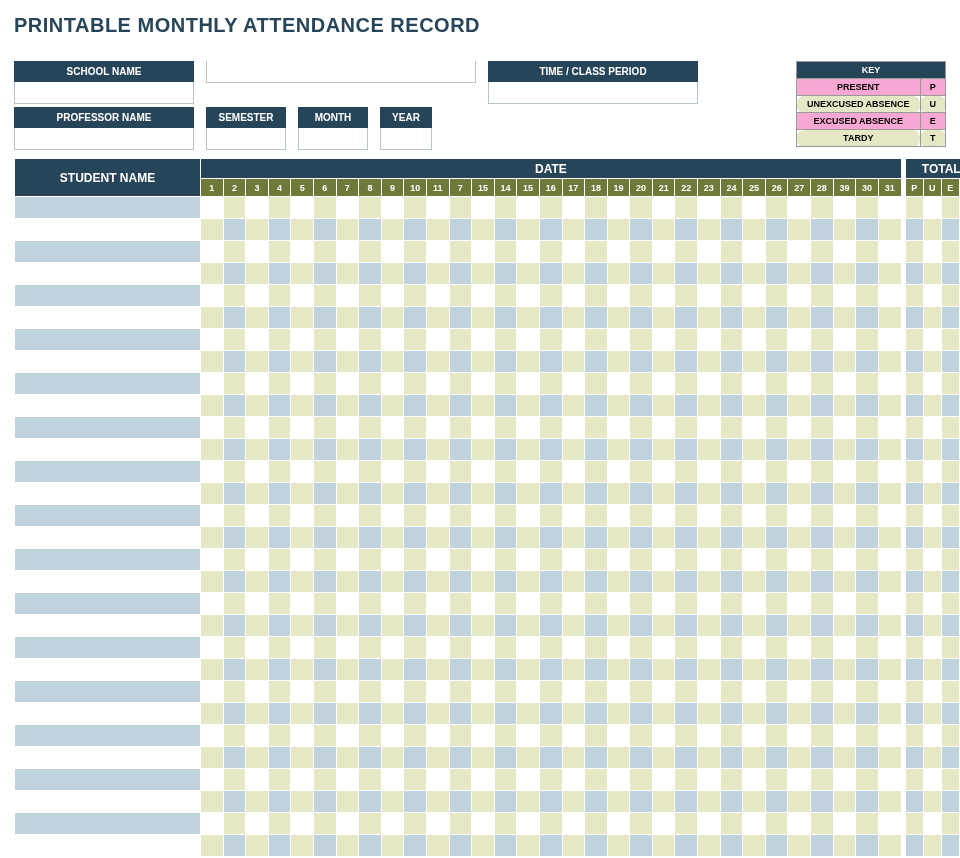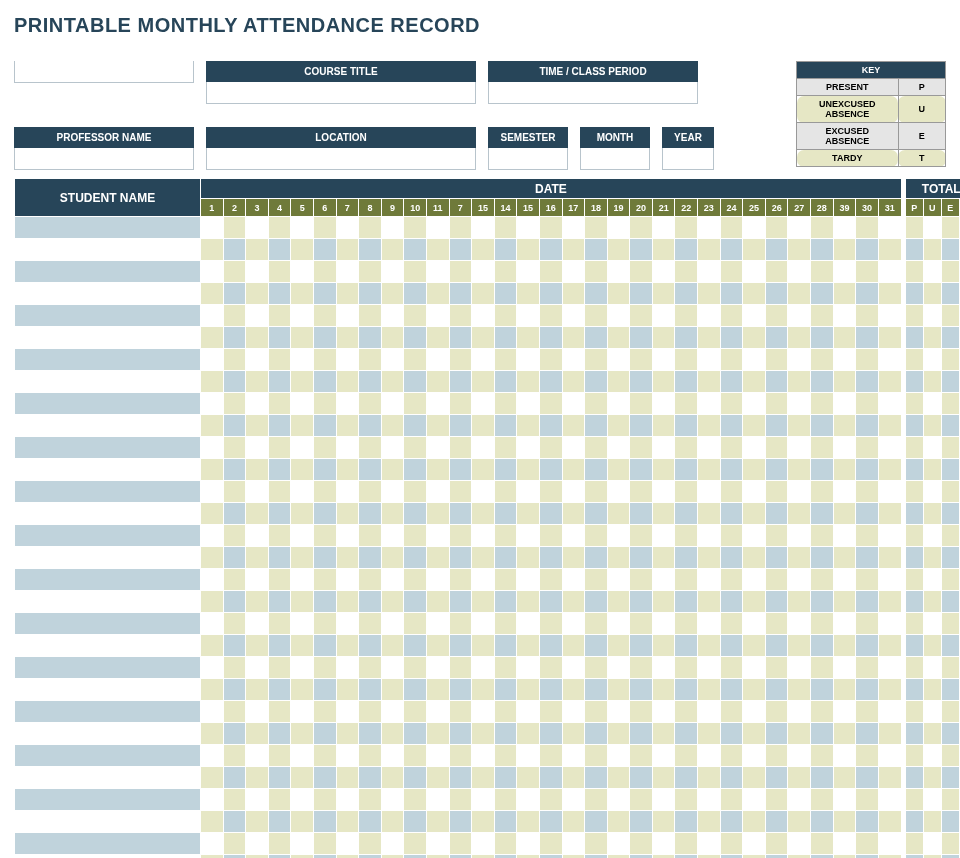--- a/index.html
+++ b/index.html
@@ -43,29 +43,29 @@
     background: #fff;
   }
   .key-box {
     width: 150px;
     border-collapse: collapse;
   }
   .key-box td, .key-box th {
     border: 1px solid #999;
     font-size: 9px;
     font-weight: 700;
-    padding: 3px 20px;
+    padding: 3px 9px;
     text-align: center;
   }
   .key-head {
     background: #274559;
     color: #fff;
     font-size: 10px;
   }
-  .key-blue { background: #e5e5e5; margin-left: 15px; }
+  .key-blue { background: #f9a8d4; margin-left: 15px; }
   .key-olive { background: #e6e7c5; border-radius: 7px; }
 
   
   .grid-wrap { margin-top: 8px; }
   table.grid {
     border-collapse: collapse;
     width: 100%;
     table-layout: fixed;
   }
   table.grid th, table.grid td {
@@ -102,24 +102,24 @@
   .c-b { background: #c0d3dc; }
   td.cell { height: 22px; }
 </style>
 </head>
 <body>
 
 <div class="title">PRINTABLE MONTHLY ATTENDANCE RECORD</div>
 
 <div class="meta-row">
   <div class="meta-box" style="width:180px">
+    <div class="meta-header">SCHOOL NAME</div>
     <div class="meta-input"></div>
   </div>
   <div class="meta-box" style="width:270px">
-    <div class="meta-header">COURSE TITLE</div>
     <div class="meta-input"></div>
   </div>
   <div class="meta-box" style="width:210px">
     <div class="meta-header">TIME / CLASS PERIOD</div>
     <div class="meta-input"></div>
   </div>
   <div style="flex:1"></div>
   <table class="key-box">
     <tbody>
         <tr>
@@ -141,24 +141,20 @@
           <td class="key-olive">TARDY</td>
           <td class="key-olive">T</td>
         </tr>
   </tbody>
     </table>
 </div>
 
 <div class="meta-row" style="margin-top:-48px; width:700px;">
   <div class="meta-box" style="width:180px">
     <div class="meta-header">PROFESSOR NAME</div>
-    <div class="meta-input"></div>
-  </div>
-  <div class="meta-box" style="width:270px">
-    <div class="meta-header">LOCATION</div>
     <div class="meta-input"></div>
   </div>
   <div class="meta-box" style="width:80px">
     <div class="meta-header">SEMESTER</div>
     <div class="meta-input"></div>
   </div>
   <div class="meta-box" style="width:70px">
     <div class="meta-header">MONTH</div>
     <div class="meta-input"></div>
   </div>

